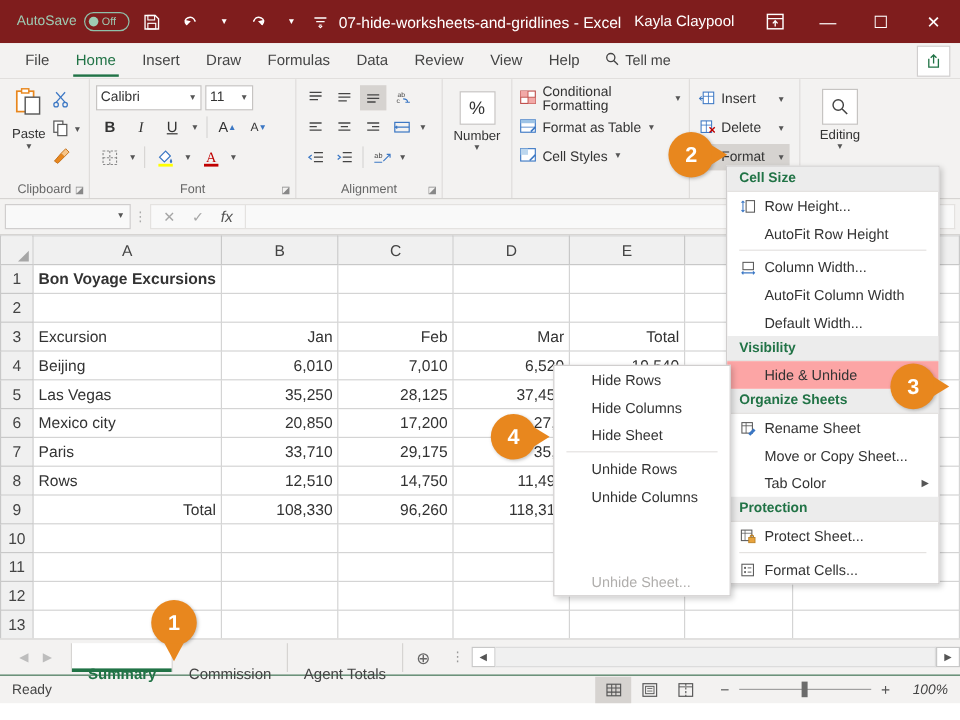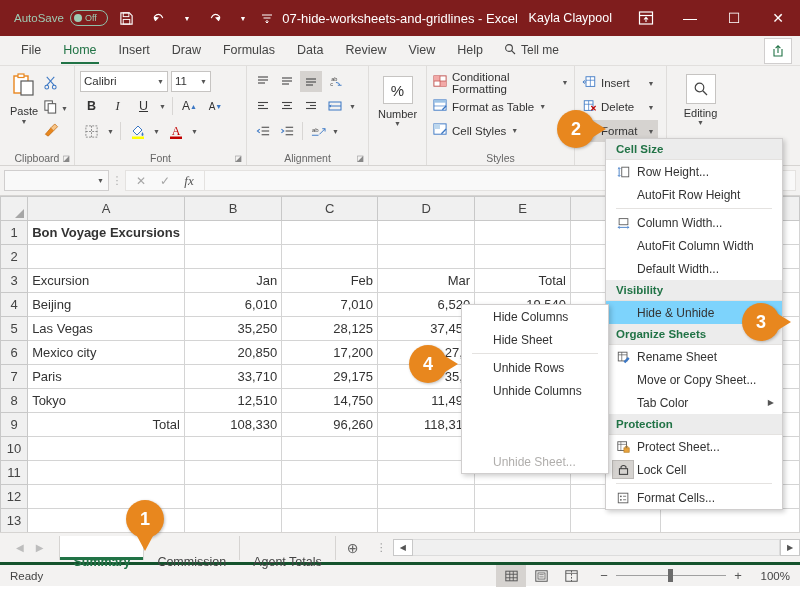--- a/index.html
+++ b/index.html
@@ -162,21 +162,21 @@
   .namebox {
     width:105px; height:21px; border:1px solid #d0cece; background:#f9f9f9;
     display:flex; align-items:center; padding:0 4px;
   }
   .nb-caret { margin-left:auto; font-size:7px; color:#555; }
   .fb-dots { width:16px; text-align:center; color:#aaa; font-size:11px; }
   .fb-btns { display:flex; align-items:center; gap:2px; height:21px;
              border:1px solid #e4e2e0; background:#f9f9f9; padding:0 4px; }
   .fb-btn { width:22px; height:19px; display:flex; align-items:center; justify-content:center;
             color:#a6a6a6; font-size:12px; }
-  .fb-btn.fx { color:#555; font-style:italic; font-family:Liberation Serif, serif; font-size:13px; }
+  .fb-btn.fx { color:#555; font-style:italic; font-family:Liberation Sans, sans-serif; font-size:13px; }
   .fb-input {
     flex:1; height:21px; border:1px solid #e4e2e0; border-left:none;
     background:#f9f9f9; margin-left:0;
   }
 
   
   .gridwrap { position:relative; height:336px; overflow:hidden; background:#fff; }
   table.grid { border-collapse:collapse; table-layout:fixed; }
   table.grid th, table.grid td {
     border:1px solid #d4d4d4; font-size:13px; height:24px; padding:0 4px;
@@ -212,21 +212,21 @@
   .menu-header {
     background:#ececec; color:#217346; font-weight:bold; font-size:11.5px;
     padding:4px 10px; border-bottom:1px solid #e4e2e0;
   }
   .menu-item {
     display:flex; align-items:center; height:23px; font-size:12px; color:#333;
     padding:0 8px 0 6px; position:relative;
   }
   .menu-item .mi-icon { width:22px; display:flex; align-items:center; justify-content:center; }
   .menu-item .mi-text { padding-left:3px;text-align:right; }
-  .menu-item.hl { background:#7dd3fc; }
+  .menu-item.hl { background:#fca5a5; }
   .menu-item.disabled { color:#b0aeac;margin-top:48px; }
   .menu-sep { height:1px; background:#e4e2e0; margin:2px 10px; }
   .submenu-arrow { margin-left:auto; font-size:8px; color:#555; }
 
   #format-menu { left:605px; top:138px; width:178px; }
   #hide-submenu { left:461px; top:304px; width:148px; }
 
   
   .badge {
     position:absolute; width:38px; height:38px; border-radius:50%;
@@ -273,30 +273,30 @@
   }
   .hscroll-track { flex:1; height:17px; background:#f0f0f0; border:1px solid #dcdcdc; border-left:none; }
   .hscroll-right {
     width:20px; height:17px; border:1px solid #c8c8c8; background:#fff;
     display:flex; align-items:center; justify-content:center; font-size:8px; color:#555;
   }
 
   
   .statusbar {
     height:24px; background:#f3f2f1; display:flex; align-items:center;
-    border-top:3px solid #14532d; font-size:11.5px; color:#444; padding:0 10px;
+    border-top:1px solid #14532d; font-size:11.5px; color:#444; padding:0 10px;
   }
   .sb-right { margin-left:auto; display:flex; align-items:center; gap:0; }
   .view-btn { width:30px; height:22px; display:flex; align-items:center; justify-content:center; }
   .view-btn.sel { background:#d6d3d0; }
   .zoom-ctl { display:flex; align-items:center; gap:6px; margin-left:12px; }
   .zoom-minus, .zoom-plus { color:#555; font-size:13px; width:12px; text-align:center; }
   .zoom-track { width:110px; height:1px; background:#a0a0a0; position:relative; }
   .zoom-thumb { position:absolute; left:52px; top:-6px; width:5px; height:13px; background:#6b6b6b; }
-  .zoom-pct { width:40px; text-align:right; font-size:11.5px; }
+  .zoom-pct { width:40px; text-align:right; font-size:11.5px;font-style:italic; }
 </style>
 </head>
 <body>
 
 <div class="titlebar">
   <div class="autosave">
     <span class="autosave-label">AutoSave</span>
     <span class="autosave-toggle">
       <span class="autosave-knob"></span>
       <span class="autosave-off">Off</span>
@@ -636,23 +636,20 @@
                 <rect x="1.5" y="2" width="13" height="11" fill="#fff" stroke="#3b77c4" stroke-width="1"></rect>
                 <rect x="1.5" y="2" width="6.5" height="5.5" fill="#bdd7ee"></rect>
                 <path d="M9 12 L14 7 L15 8 L10 13 z" fill="#3b77c4"></path>
               </svg>
           </span>
           <span>Cell Styles</span>
           <span class="mini-caret">▼</span>
         </div>
       </div>
     </div>
-    <div class="rgroup-label">
-      <span>Styles</span>
-    </div>
   </div>
 
   <div class="rgroup" style="width:92px">
     <div class="rgroup-body">
       <div class="cell-col">
         <div class="cell-item">
           <span>
             <svg width="15" height="14" viewBox="0 0 16 16">
                 <rect x="4" y="2" width="10" height="11" fill="#fff" stroke="#3b77c4" stroke-width="1"></rect>
                 <line x1="4" y1="6" x2="14" y2="6" stroke="#3b77c4" stroke-width="0.8"></line>
@@ -688,21 +685,21 @@
           <span class="cell-caret">▼</span>
         </div>
       </div>
     </div>
     <div class="rgroup-label">
       <span style="visibility:hidden">Cells</span>
     </div>
   </div>
 
   <div class="rgroup" style="width:68px">
-    <div class="rgroup-body" style="justify-content:center">
+    <div class="rgroup-body" style="">
       <div class="edit-wrap">
         <div class="edit-box">
           <svg width="16" height="16" viewBox="0 0 16 16">
               <circle cx="6.5" cy="6.5" r="4.3" fill="none" stroke="#444" stroke-width="1.2"></circle>
               <line x1="9.8" y1="9.8" x2="14" y2="14" stroke="#444" stroke-width="1.3"></line>
             </svg>
         </div>
         <div class="edit-text">Editing</div>
         <div class="num-caret">▼</div>
       </div>
@@ -811,21 +808,21 @@
       <td class="c num">33,710</td>
       <td class="c num">29,175</td>
       <td class="c num">35,8</td>
       <td class="c num"></td>
       <td class="c"></td>
       <td class="c"></td>
     </tr>
 
     <tr>
       <td class="rowhead">8</td>
-      <td class="c">Tokyo</td>
+      <td class="c">Rows</td>
       <td class="c num">12,510</td>
       <td class="c num">14,750</td>
       <td class="c num">11,490</td>
       <td class="c num"></td>
       <td class="c"></td>
       <td class="c"></td>
     </tr>
 
     <tr>
       <td class="rowhead">9</td>
@@ -950,45 +947,40 @@
       <svg width="15" height="14" viewBox="0 0 16 16">
           <rect x="1.5" y="2" width="10" height="10" fill="#fff" stroke="#595959" stroke-width="1"></rect>
           <line x1="1.5" y1="5" x2="11.5" y2="5" stroke="#595959" stroke-width="0.7"></line>
           <line x1="5" y1="2" x2="5" y2="12" stroke="#595959" stroke-width="0.7"></line>
           <rect x="8.5" y="9" width="6" height="5" fill="#e8a33d" stroke="#b87d21" stroke-width="0.8"></rect>
           <path d="M10 9 L10 7.5 Q11.5 6 13 7.5 L13 9" fill="none" stroke="#b87d21" stroke-width="1"></path>
         </svg>
     </span>
     <span class="mi-text">Protect Sheet...</span>
   </div>
-  <div class="menu-item">
-    <span class="mi-icon" style="background:#d6d3d0;border:1px solid #bdbab7;height:19px;">
-      <svg width="13" height="13" viewBox="0 0 16 16">
-          <rect x="3" y="7" width="10" height="7" fill="none" stroke="#404040" stroke-width="1.3"></rect>
-          <path d="M5 7 L5 4.5 Q8 1.5 11 4.5 L11 7" fill="none" stroke="#404040" stroke-width="1.3"></path>
-        </svg>
-    </span>
-    <span class="mi-text">Lock Cell</span>
-  </div>
   <div class="menu-sep"></div>
   <div class="menu-item">
     <span class="mi-icon">
       <svg width="15" height="14" viewBox="0 0 16 16">
           <rect x="2" y="2.5" width="11" height="11" fill="#fff" stroke="#595959" stroke-width="1"></rect>
           <circle cx="5" cy="6" r="1" fill="#595959"></circle>
           <circle cx="5" cy="10" r="1" fill="#595959"></circle>
           <line x1="7.5" y1="6" x2="11" y2="6" stroke="#595959" stroke-width="0.9"></line>
           <line x1="7.5" y1="10" x2="11" y2="10" stroke="#595959" stroke-width="0.9"></line>
         </svg>
     </span>
     <span class="mi-text">Format Cells...</span>
   </div>
 </div>
 
 <div class="menu" id="hide-submenu">
+  <div class="menu-item">
+    <span class="mi-icon"></span>
+    <span class="mi-text">Hide Rows</span>
+  </div>
   <div class="menu-item">
     <span class="mi-icon"></span>
     <span class="mi-text">Hide Columns</span>
   </div>
   <div class="menu-item">
     <span class="mi-icon"></span>
     <span class="mi-text">Hide Sheet</span>
   </div>
   <div class="menu-sep"></div>
   <div class="menu-item">

